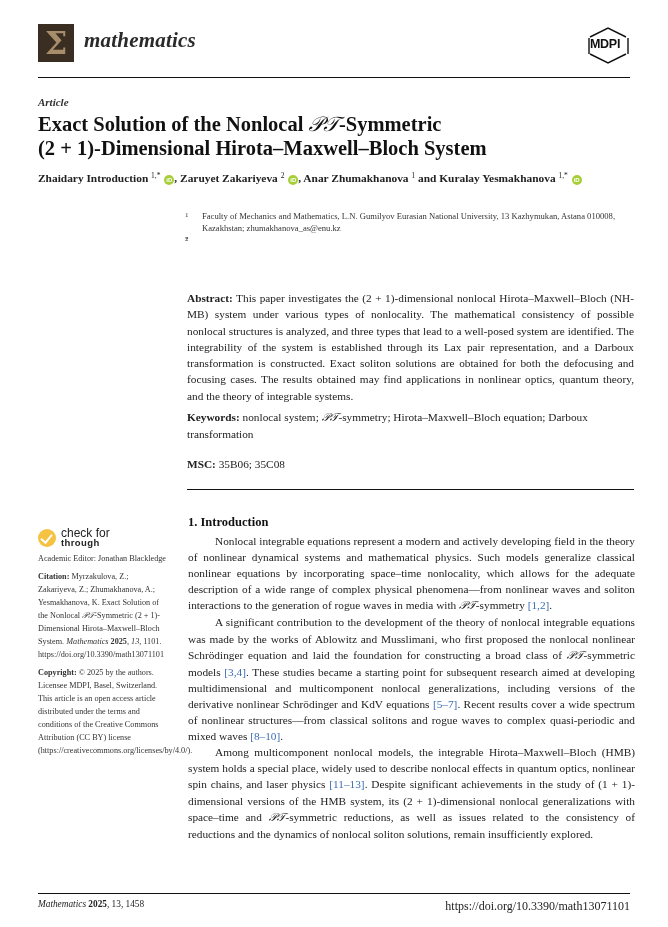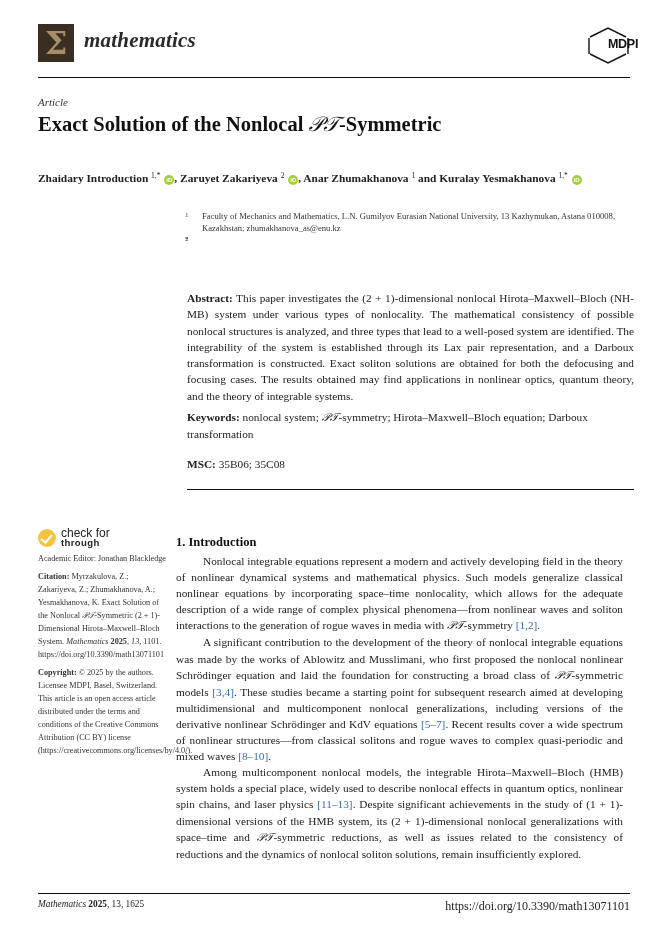--- a/index.html
+++ b/index.html
@@ -4,25 +4,25 @@
   <style>
     * { box-sizing: border-box; margin: 0; padding: 0; }
     html, body { width: 668px; height: 927px; background: #ffffff; overflow: hidden; }
     body { font-family: "Liberation Serif", "DejaVu Serif", serif; color: #1a1a1a; position: relative; }
 
     .header { position: absolute; left: 38px; top: 24px; width: 600px; height: 40px; }
     .logo-box { position: absolute; left: 0; top: 0; width: 36px; height: 38px; background: #3a2e22; display: flex; align-items: center; justify-content: center; }
     .logo-sigma { color: #a88d6a; font-family: "DejaVu Serif", serif; font-size: 32px; font-weight: bold; line-height: 1; }
     .journal-name { position: absolute; left: 46px; top: 4px; font-size: 21px; font-style: italic; font-weight: bold; color: #2a2a2a; letter-spacing: 0.2px; }
     .mdpi { position: absolute; right: 8px; top: 2px; width: 42px; height: 38px; }
-    .mdpi-text { position: absolute; left: 2px; top: 11px; font-family: "Liberation Sans", sans-serif; font-weight: bold; font-size: 12.5px; color: #111; letter-spacing: -0.3px; padding-left: 18px; }
+    .mdpi-text { position: absolute; left: 2px; top: 11px; font-family: "Liberation Sans", sans-serif; font-weight: bold; font-size: 12.5px; color: #111; letter-spacing: -0.3px; }
 
     .rule-top { position: absolute; left: 38px; top: 77px; width: 592px; height: 1px; background: #111; }
 
-    .article-label { position: absolute; left: 38px; top: 96px; font-size: 11px; font-style: italic; color: #333; }
+    .article-label { position: absolute; left: 38px; top: 96px; font-size: 11px; font-style: italic; color: #333; font-weight: bold; }
     .title { position: absolute; left: 38px; top: 112px; width: 590px; font-size: 20.5px; line-height: 24px; color: #111; font-weight: bold; }
     .pt { font-family: "DejaVu Serif", serif; font-style: italic; font-weight: normal; }
 
     .authors { position: absolute; left: 38px; top: 171px; font-size: 11.4px; font-weight: bold; color: #222; white-space: nowrap; }
     .authors sup { font-size: 7.5px; font-weight: normal; vertical-align: 4px; }
     .orcid { display: inline-block; width: 10px; height: 10px; border-radius: 50%; background: #a6ce39; color: #fff; font-family: "Liberation Sans", sans-serif; font-size: 6px; font-weight: bold; text-align: center; line-height: 10px; vertical-align: 0px; margin-left: 1px; }
 
     .affils { position: absolute; left: 185px; top: 210px; width: 450px; font-size: 8.6px; line-height: 12.2px; color: #333; }
     .affil { position: relative; padding-left: 17px; }
     .affil .num { position: absolute; left: 0; top: -1px; font-size: 7px; }
@@ -35,21 +35,21 @@
 
     .sidebar { position: absolute; left: 38px; top: 527px; width: 130px; font-size: 8.2px; line-height: 13px; color: #333; }
     .cfu { display: flex; align-items: center; height: 22px; margin-bottom: 3px; }
     .cfu-icon { width: 18px; height: 18px; border-radius: 50%; background: #f5c242; position: relative; margin-right: 5px; }
     .cfu-icon::after { content: ""; position: absolute; left: 5px; top: 3px; width: 5px; height: 9px; border-right: 2.5px solid #fff; border-bottom: 2.5px solid #fff; transform: rotate(40deg); }
     .cfu-text { font-family: "Liberation Sans", sans-serif; line-height: 9px; color: #222; }
     .cfu-line1 { font-size: 12px; }
     .cfu-line2 { font-size: 9.5px; font-weight: bold; letter-spacing: 0.4px; }
     .side-block { margin-bottom: 5px; }
 
-    .intro { position: absolute; left: 176px; top: 515px; width: 447px; margin-top: 20px; }
+    .intro { position: absolute; left: 188px; top: 515px; width: 447px; }
     .section-head { font-size: 12.5px; font-weight: bold; color: #111; margin-bottom: 3px; }
     .para { font-size: 11.3px; line-height: 16.1px; color: #222; text-align: justify; text-indent: 27px; }
     .cite { color: #3b6db3; }
 
     .rule-bot { position: absolute; left: 38px; top: 893px; width: 592px; height: 1px; background: #111; }
     .footer-left { position: absolute; left: 38px; top: 899px; font-size: 9.3px; color: #222; }
     .footer-right { position: absolute; right: 38px; top: 899px; font-size: 12px; color: #222; }
   </style>
 </head>
 <body>
@@ -67,20 +67,21 @@
       <path d="M1 12 L1 28" fill="none" stroke="#111" stroke-width="1.4"></path>
     </svg>
     <span class="mdpi-text">MDPI</span>
   </div>
 </div>
 <div class="rule-top"></div>
 
 <div class="article-label">Article</div>
 <div class="title">
   <span>Exact Solution of the Nonlocal </span><span class="pt">𝒫𝒯</span><span>-Symmetric</span><br>
+  <span>(2 + 1)-Dimensional Hirota–Maxwell–Bloch System</span>
 </div>
 
 <div class="authors">
   <span>Zhaidary Introduction</span>
   <sup>1,*</sup>
   <span class="orcid">iD</span><span>, </span>
   <span>Zaruyet Zakariyeva</span>
   <sup>2</sup>
   <span class="orcid">iD</span><span>, </span>
   <span>Anar Zhumakhanova</span>
@@ -146,15 +147,15 @@
   <p class="para">
     <span>A significant contribution to the development of the theory of nonlocal integrable equations was made by the works of Ablowitz and Musslimani, who first proposed the nonlocal nonlinear Schrödinger equation and laid the foundation for constructing a broad class of </span><span class="pt">𝒫𝒯</span><span>-symmetric models </span><span class="cite">[3,4]</span><span>. These studies became a starting point for subsequent research aimed at developing multidimensional and multicomponent nonlocal generalizations, including versions of the derivative nonlinear Schrödinger and KdV equations </span><span class="cite">[5–7]</span><span>. Recent results cover a wide spectrum of nonlinear structures—from classical solitons and rogue waves to complex quasi-periodic and mixed waves </span><span class="cite">[8–10]</span><span>.</span>
   </p>
   <p class="para">
     <span>Among multicomponent nonlocal models, the integrable Hirota–Maxwell–Bloch (HMB) system holds a special place, widely used to describe nonlocal effects in quantum optics, nonlinear spin chains, and laser physics </span><span class="cite">[11–13]</span><span>. Despite significant achievements in the study of (1 + 1)-dimensional versions of the HMB system, its (2 + 1)-dimensional nonlocal generalizations with space–time and </span><span class="pt">𝒫𝒯</span><span>-symmetric reductions, as well as issues related to the consistency of reductions and the dynamics of nonlocal soliton solutions, remain insufficiently explored.</span>
   </p>
 </div>
 
 <div class="rule-bot"></div>
 <div class="footer-left">
-  <i>Mathematics</i><b> 2025</b><span>, 13, 1625</span>
+  <i>Mathematics</i><b> 2025</b><span>, 13, 1458</span>
 </div>
 <div class="footer-right">https://doi.org/10.3390/math13071101</div>
 
 </body></html>

